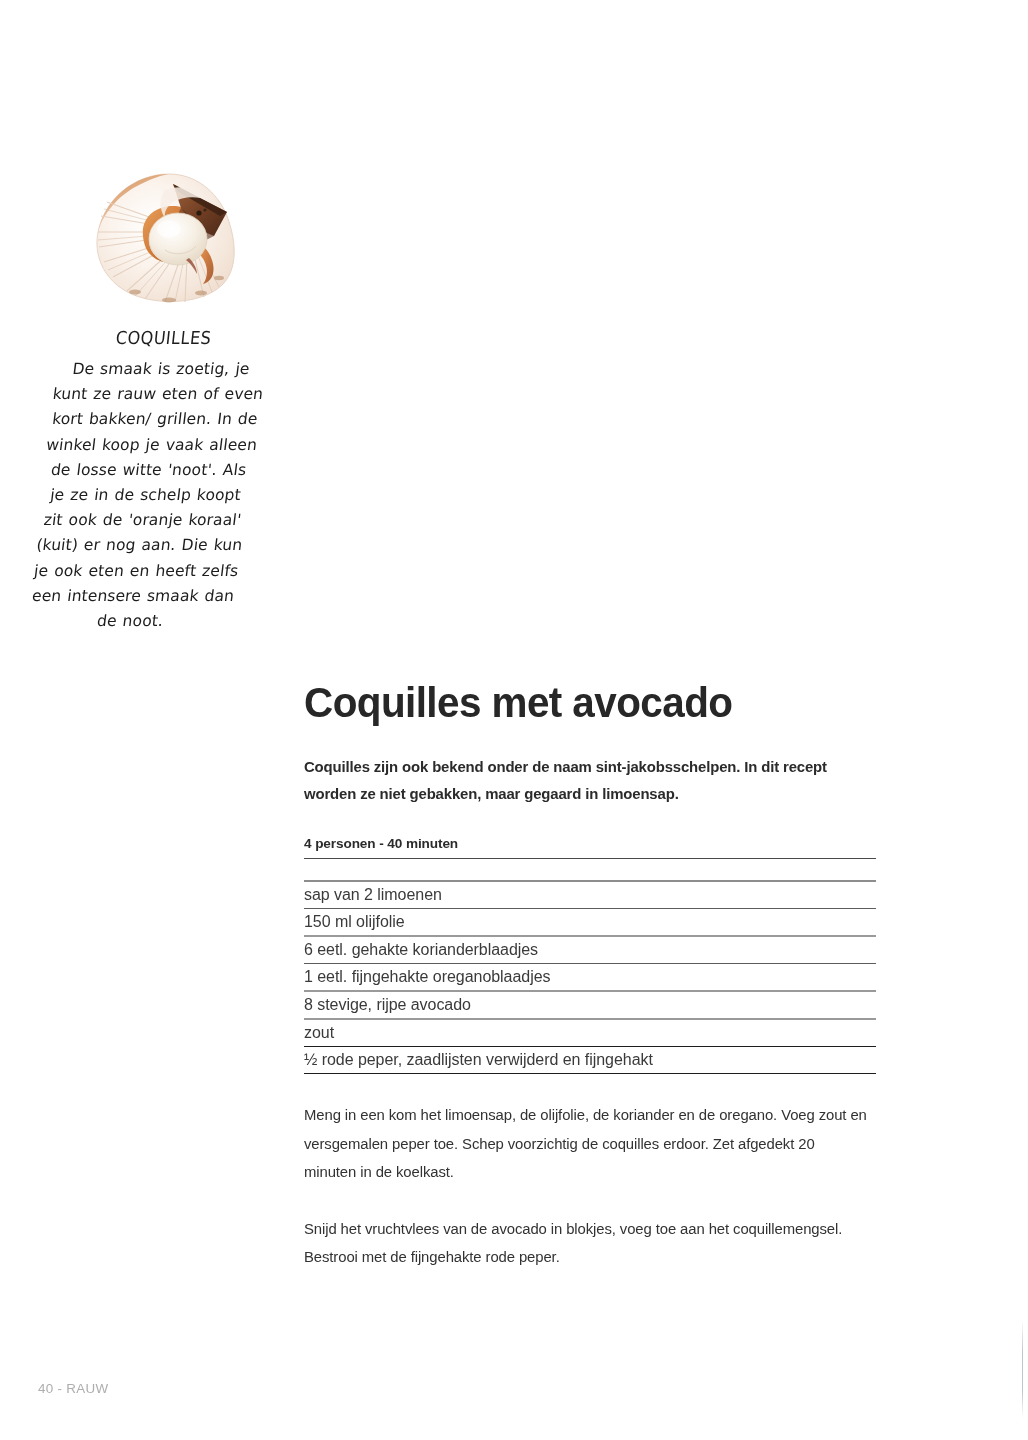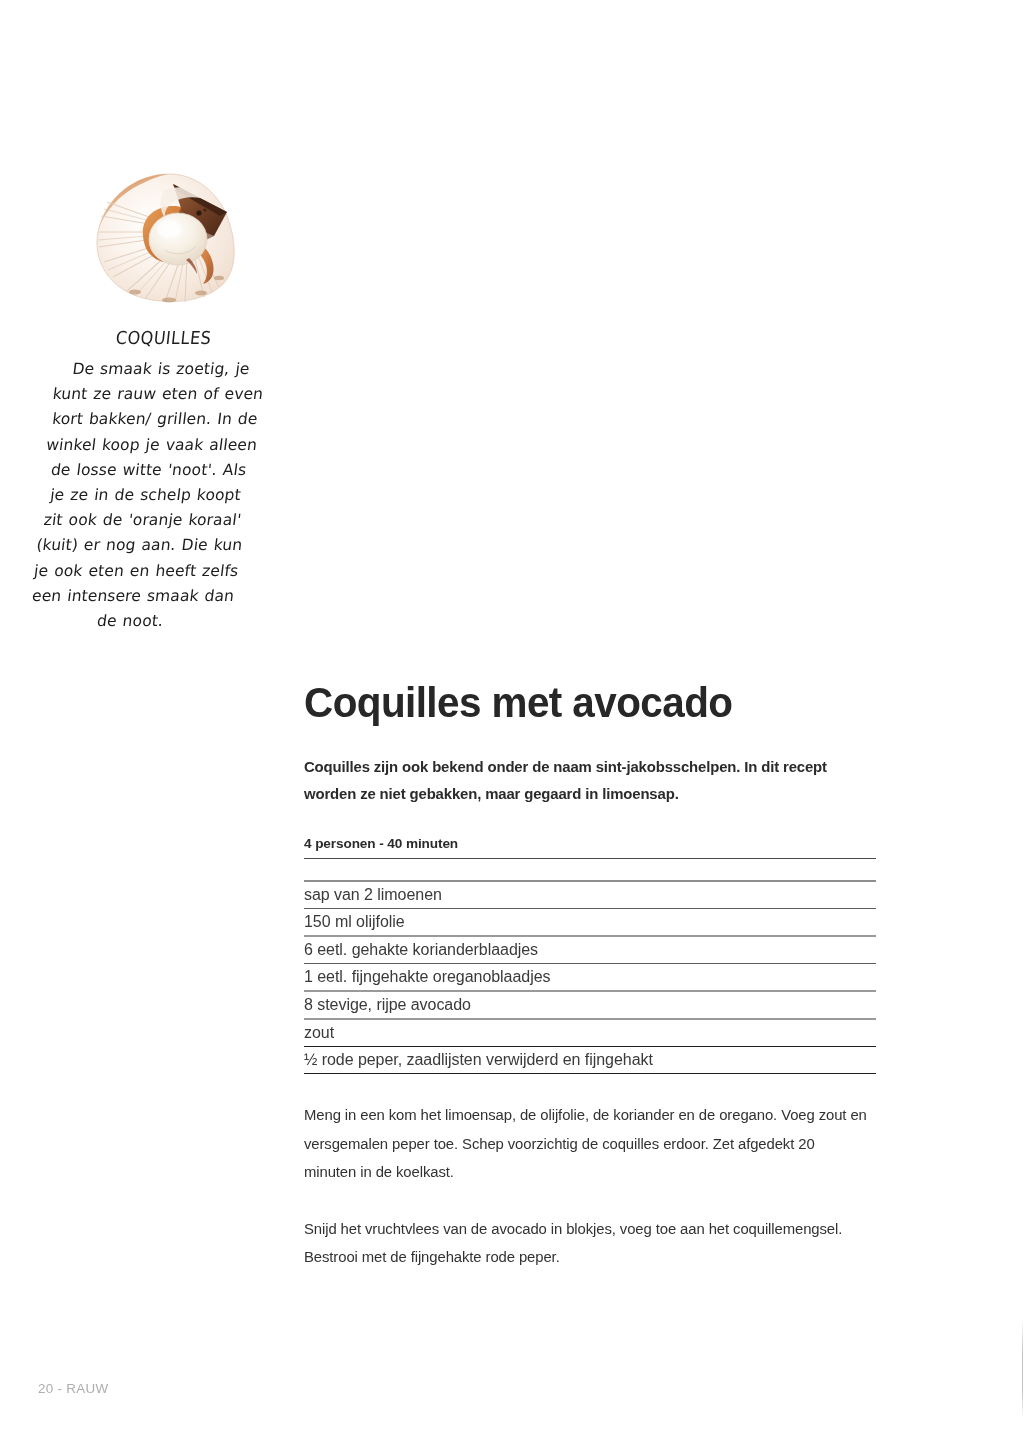--- a/index.html
+++ b/index.html
@@ -282,15 +282,15 @@
       <div class="ingredient rule-dark">zout</div>
       <div class="ingredient rule-dark">½ rode peper, zaadlijsten verwijderd en fijngehakt</div>
     </div>
 
     <div class="steps">
       <p class="step">Meng in een kom het limoensap, de olijfolie, de koriander en de oregano. Voeg zout en versgemalen peper toe. Schep voorzichtig de coquilles erdoor. Zet afgedekt 20 minuten in de koelkast.</p>
       <p class="step">Snijd het vruchtvlees van de avocado in blokjes, voeg toe aan het coquillemengsel.<br>Bestrooi met de fijngehakte rode peper.</p>
     </div>
   </div>
 
-  <div class="footer">20 - RAUW</div>
+  <div class="footer">40 - RAUW</div>
 
 </div>
 
 </body></html>

